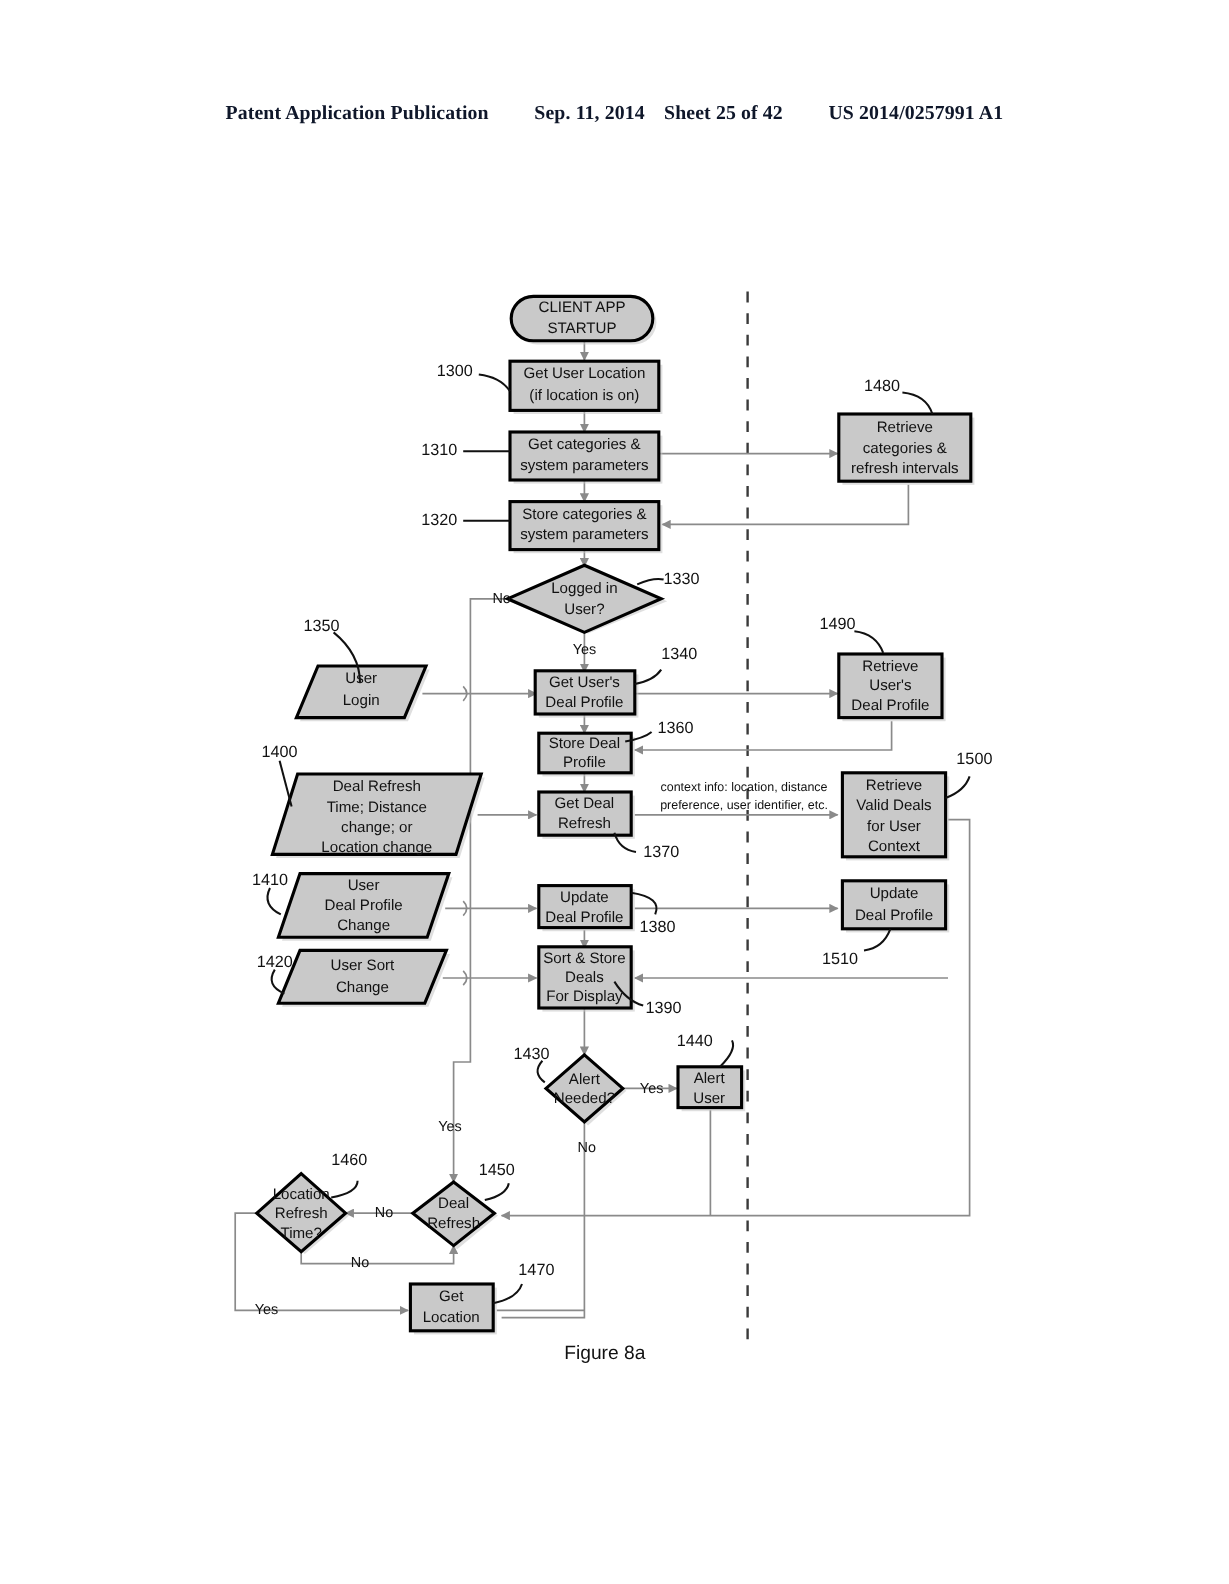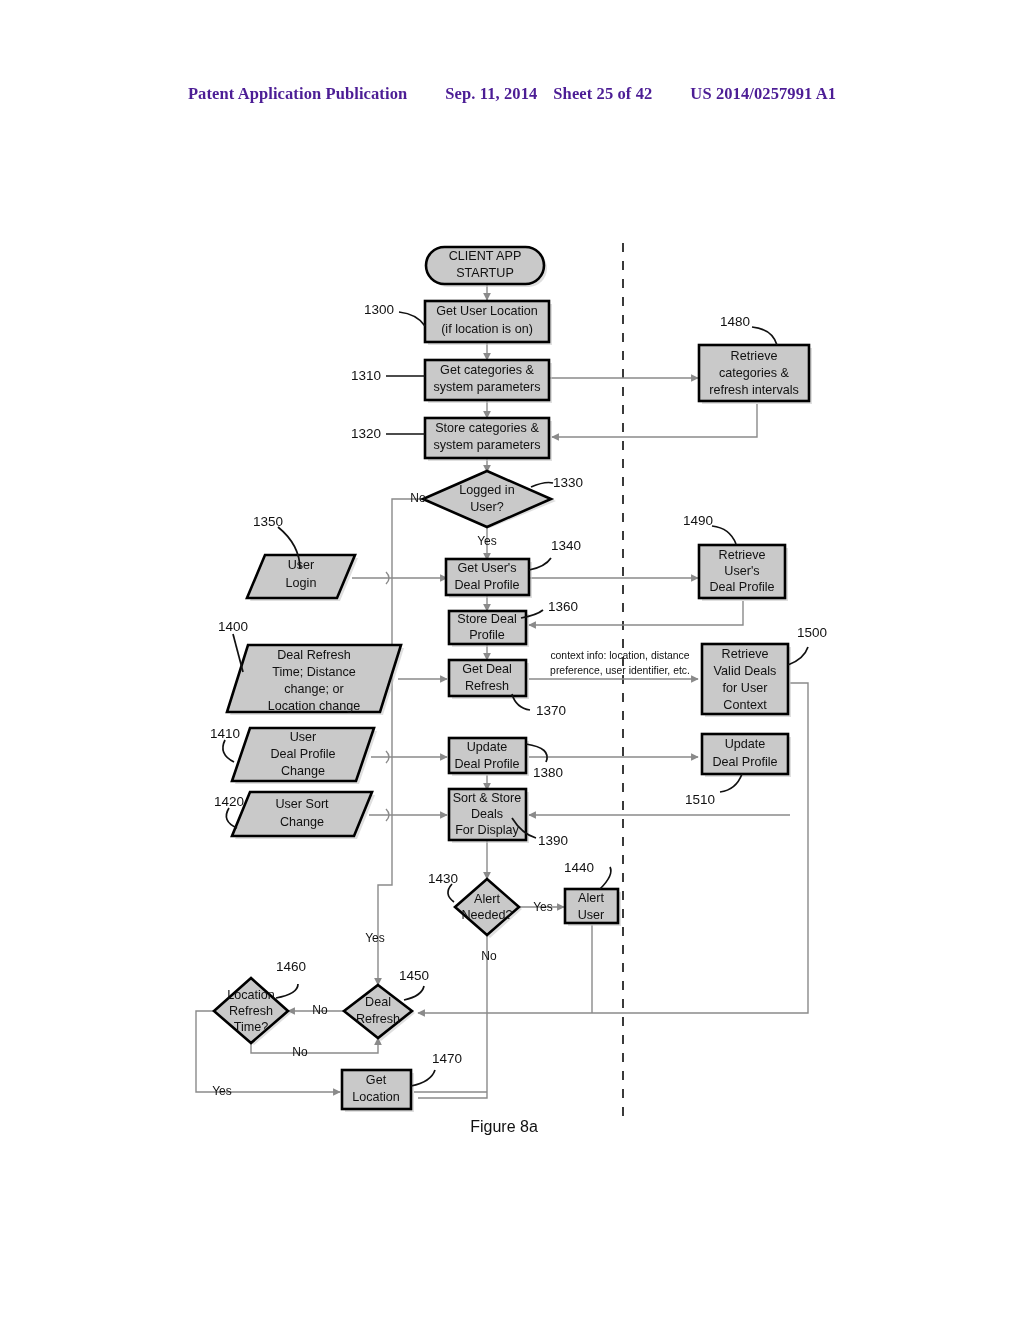--- a/index.html
+++ b/index.html
@@ -23,21 +23,21 @@
   }
   .pub-header {
     position: absolute;
     left: 0;
     top: 84px;
     width: 1024px;
     text-align: center;
     font-family: "Liberation Serif", serif;
     font-weight: bold;
     font-size: 16.5px;
-    color: #4c1d95;
+    color: #0f172a;
     letter-spacing: 0.1px;
     white-space: nowrap;
   }
   .pub-header span { display: inline-block; }
   .hdr-gap-1 { width: 38px; }
   .hdr-gap-2 { width: 16px; }
   .hdr-gap-3 { width: 38px; }
   #figure-svg {
     position: absolute;
     left: 0;

